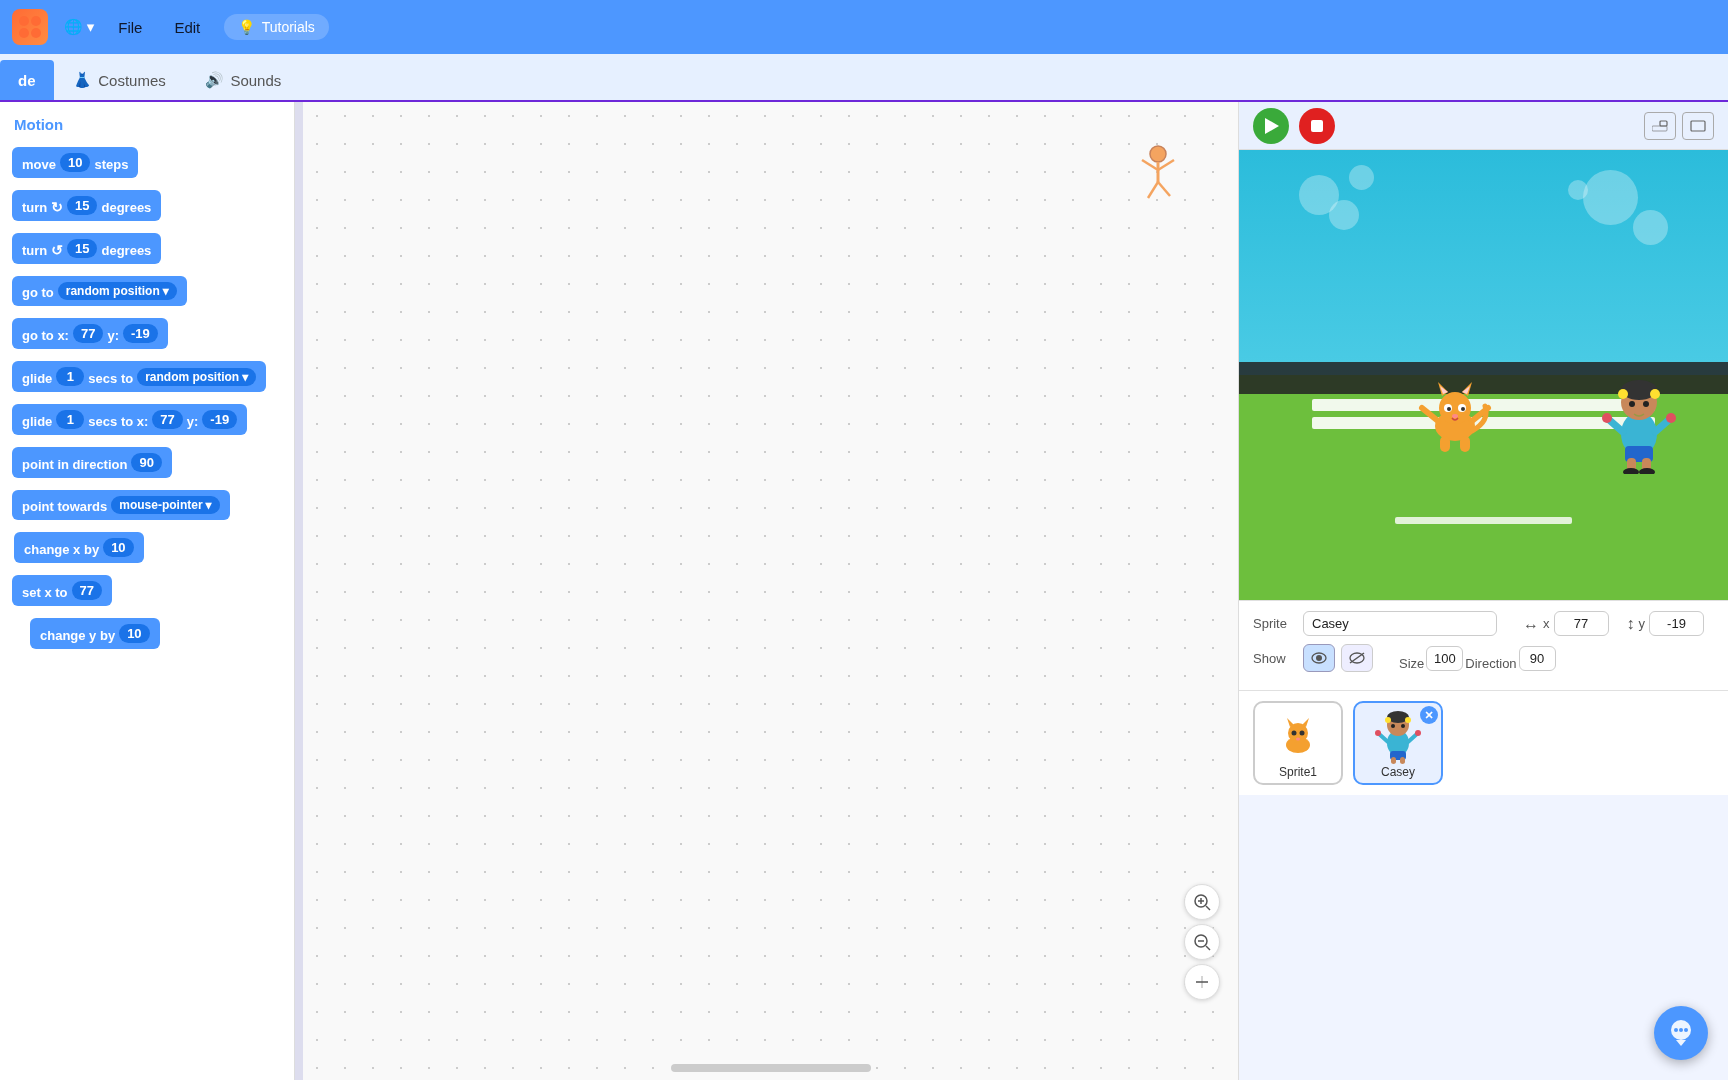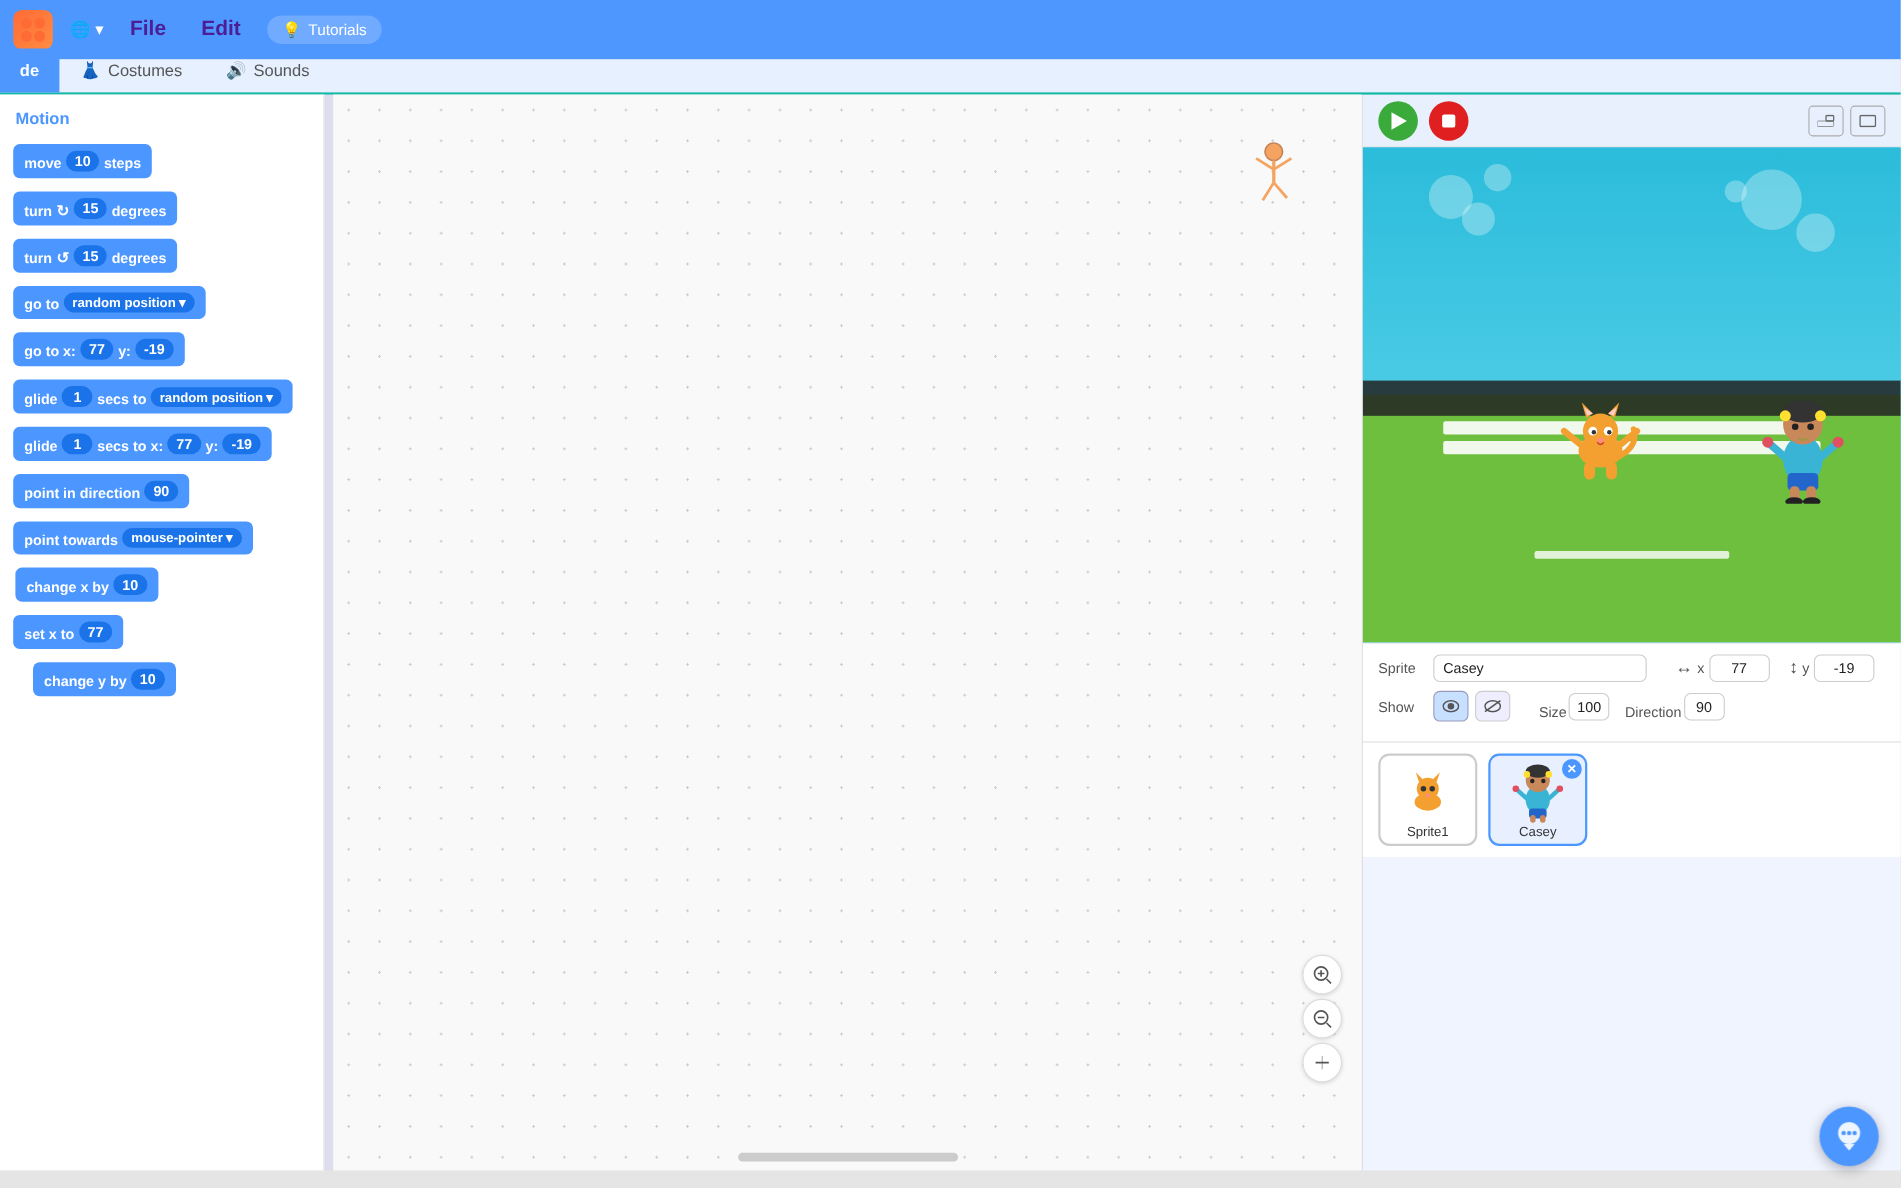--- a/index.html
+++ b/index.html
@@ -20,21 +20,21 @@
       background: linear-gradient(135deg, #ff6b35, #ff8c42);
       border-radius: 8px;
       display: flex; align-items: center; justify-content: center;
       font-size: 20px; color: white; font-weight: bold;
     }
     .top-bar-globe {
       display: flex; align-items: center; gap: 4px;
       color: white; cursor: pointer; font-size: 15px;
     }
     .top-bar-btn {
-      color: #4c1d95; font-size: 19px; font-weight: 700;
+      color: #0f172a; font-size: 15px; font-weight: 400;
       cursor: pointer; padding: 4px 8px;
       background: none; border: none;
     }
     .top-bar-tutorials {
       display: flex; align-items: center; gap: 6px;
       background: rgba(255,255,255,0.2);
       border-radius: 20px;
       padding: 5px 14px;
       color: white; font-size: 14px; font-weight: 500;
       cursor: pointer;
@@ -49,23 +49,23 @@
       overflow: hidden;
       width: 320px;
       justify-content: flex-end;
     }
 
     
     .tabs-bar {
       display: flex;
       align-items: flex-end;
       background: #e6f0ff;
-      height: 32px;
+      height: 48px;
       padding: 0 0 0 0;
-      border-bottom: 2px solid #14b8a6;
+      border-bottom: 2px solid #6d28d9;
       position: relative;
     }
     .tab {
       display: flex; align-items: center; gap: 6px;
       padding: 8px 20px;
       font-size: 15px; font-weight: 500;
       cursor: pointer;
       border-radius: 8px 8px 0 0;
       height: 40px;
     }
@@ -723,21 +723,21 @@
           <div class="eye-btn">
             <svg width="16" height="12" viewBox="0 0 16 12">
               <line x1="1" y1="11" x2="15" y2="1" stroke="#555" stroke-width="1.5"></line>
               <ellipse cx="8" cy="6" rx="7" ry="5" fill="none" stroke="#555" stroke-width="1.3"></ellipse>
             </svg>
           </div>
         </div>
         <div class="size-dir-group" style="margin-left: 16px;">
           <span class="size-dir-label">Size</span>
           <input class="size-dir-input" type="text" value="100" style="">
-          <span class="size-dir-label" style="margin-left:12px;">Direction</span>
+          <span class="size-dir-label" style="">Direction</span>
           <input class="size-dir-input" type="text" value="90" style="">
         </div>
       </div>
     </div>
 
     <div class="sprite-list">
 
       <div class="sprite-thumb">
         <div class="sprite-thumb-img">
           <svg width="48" height="48" viewBox="0 0 48 48">

